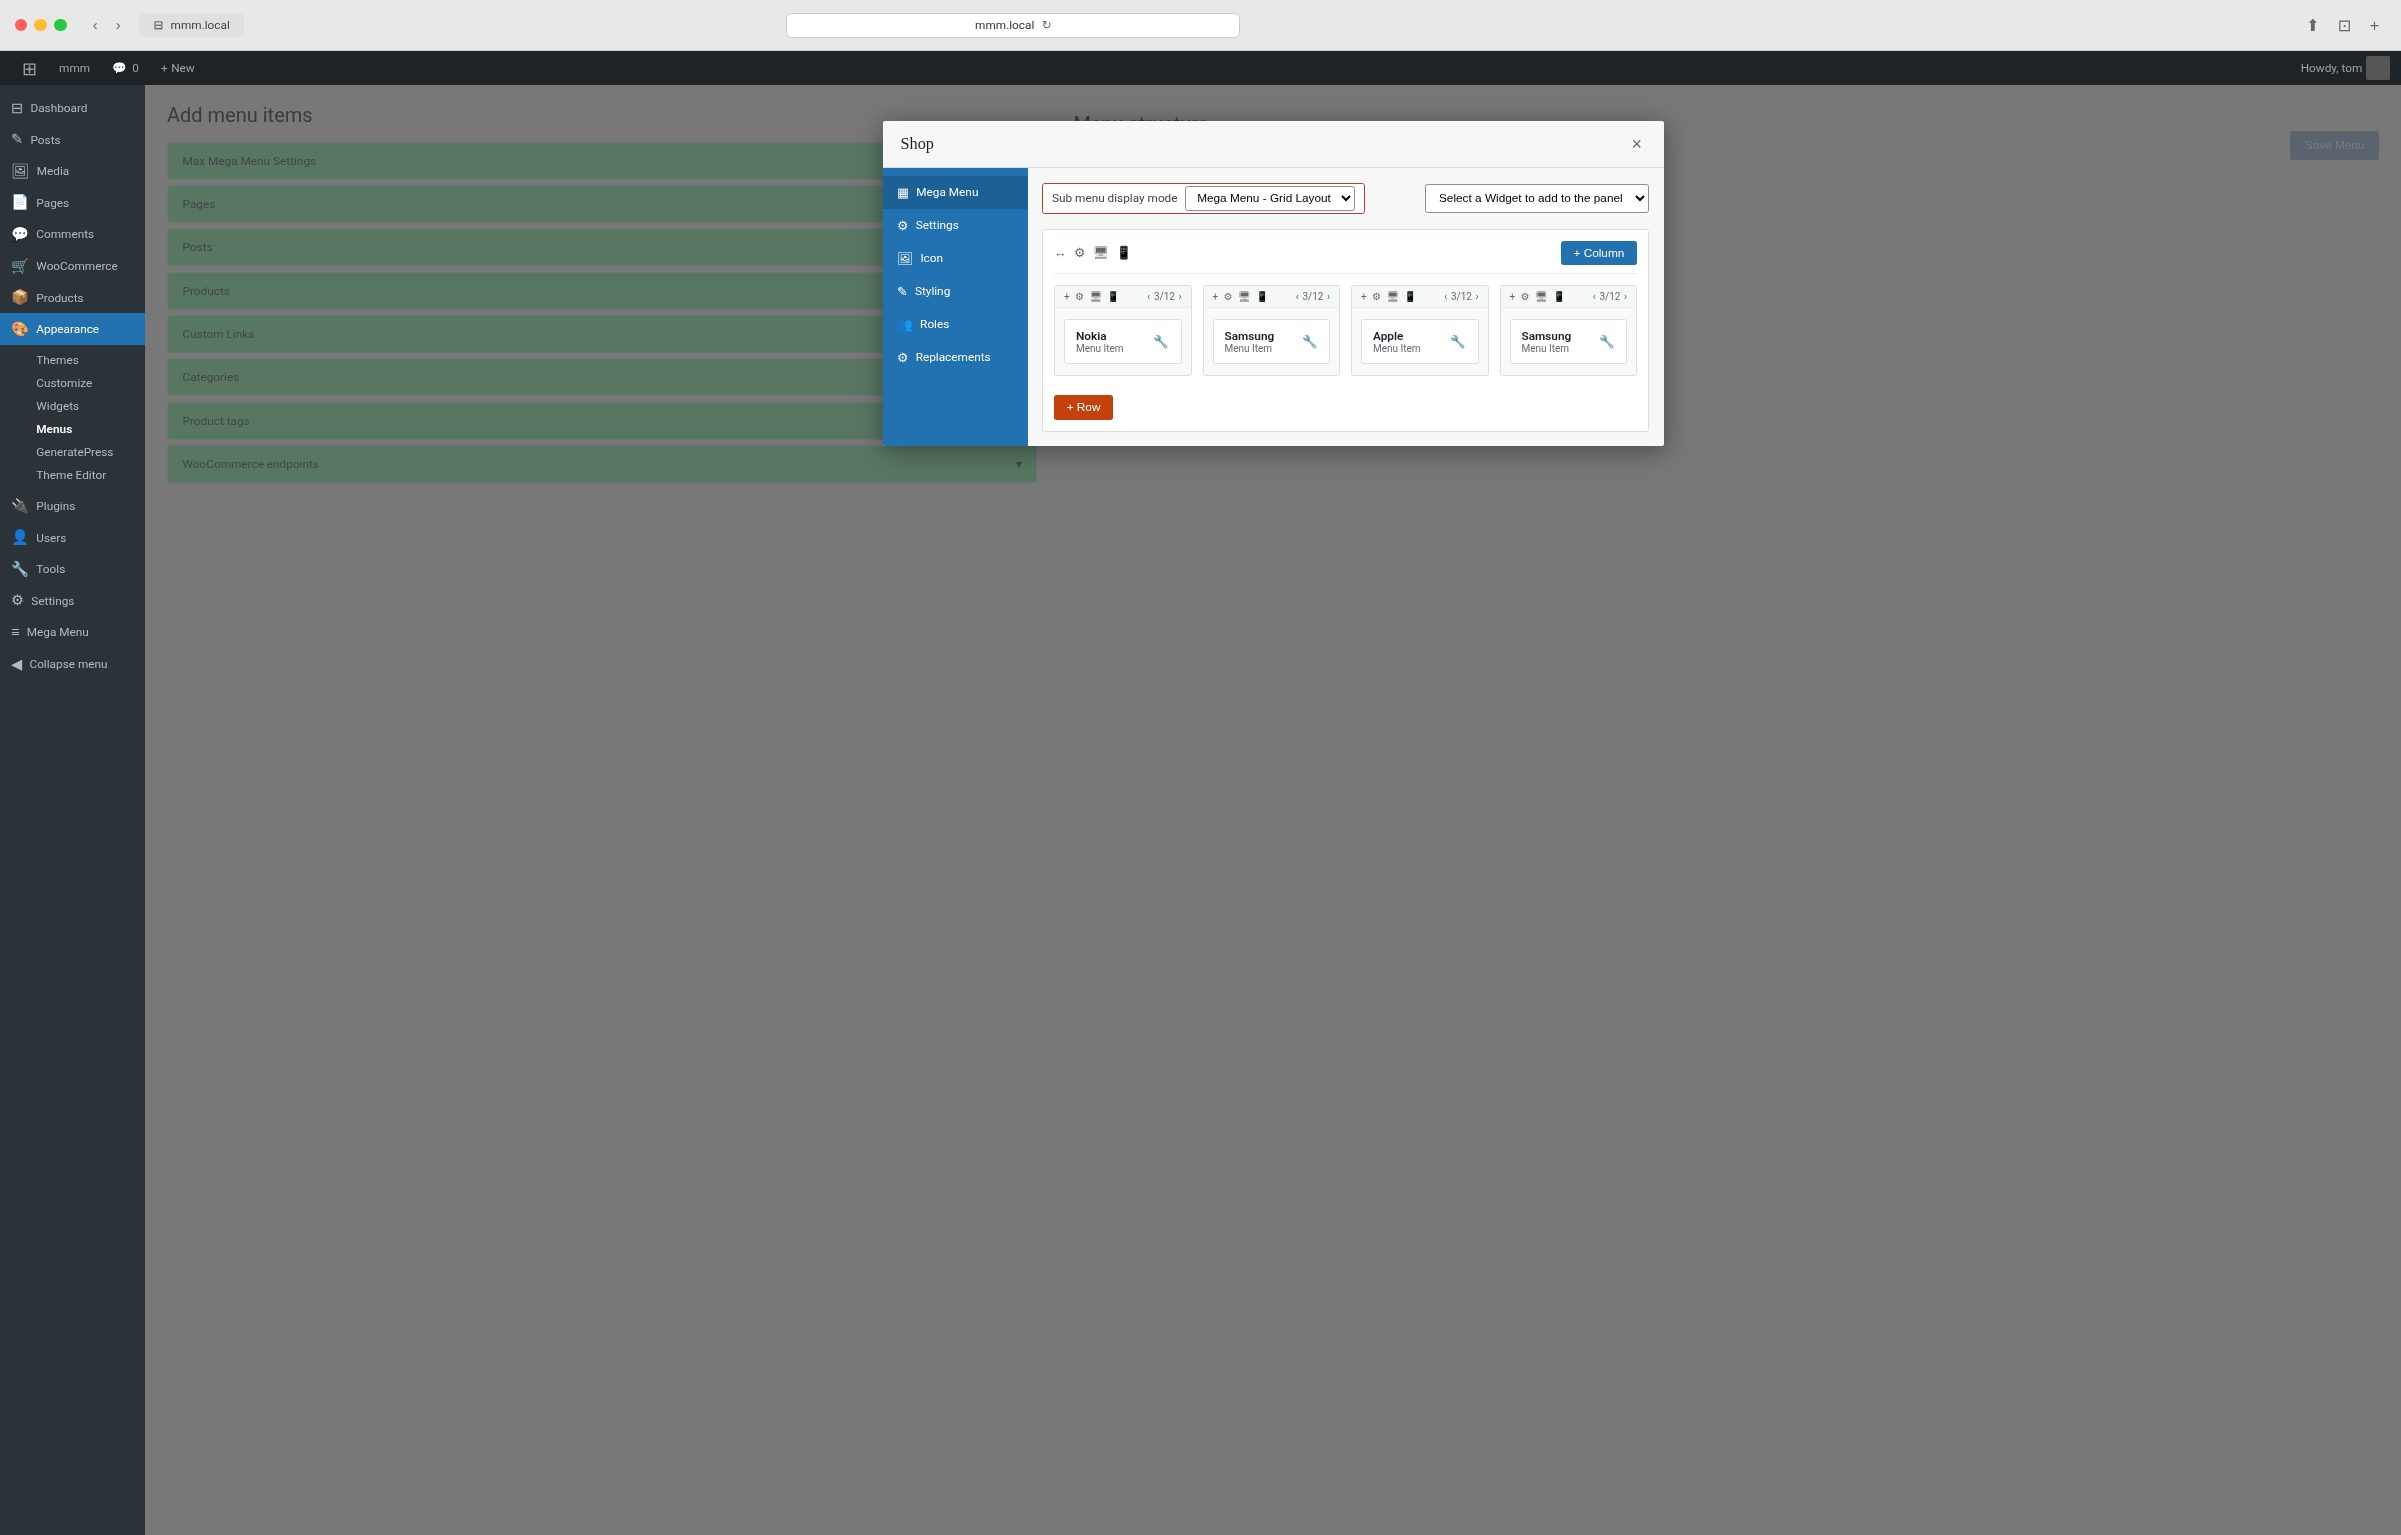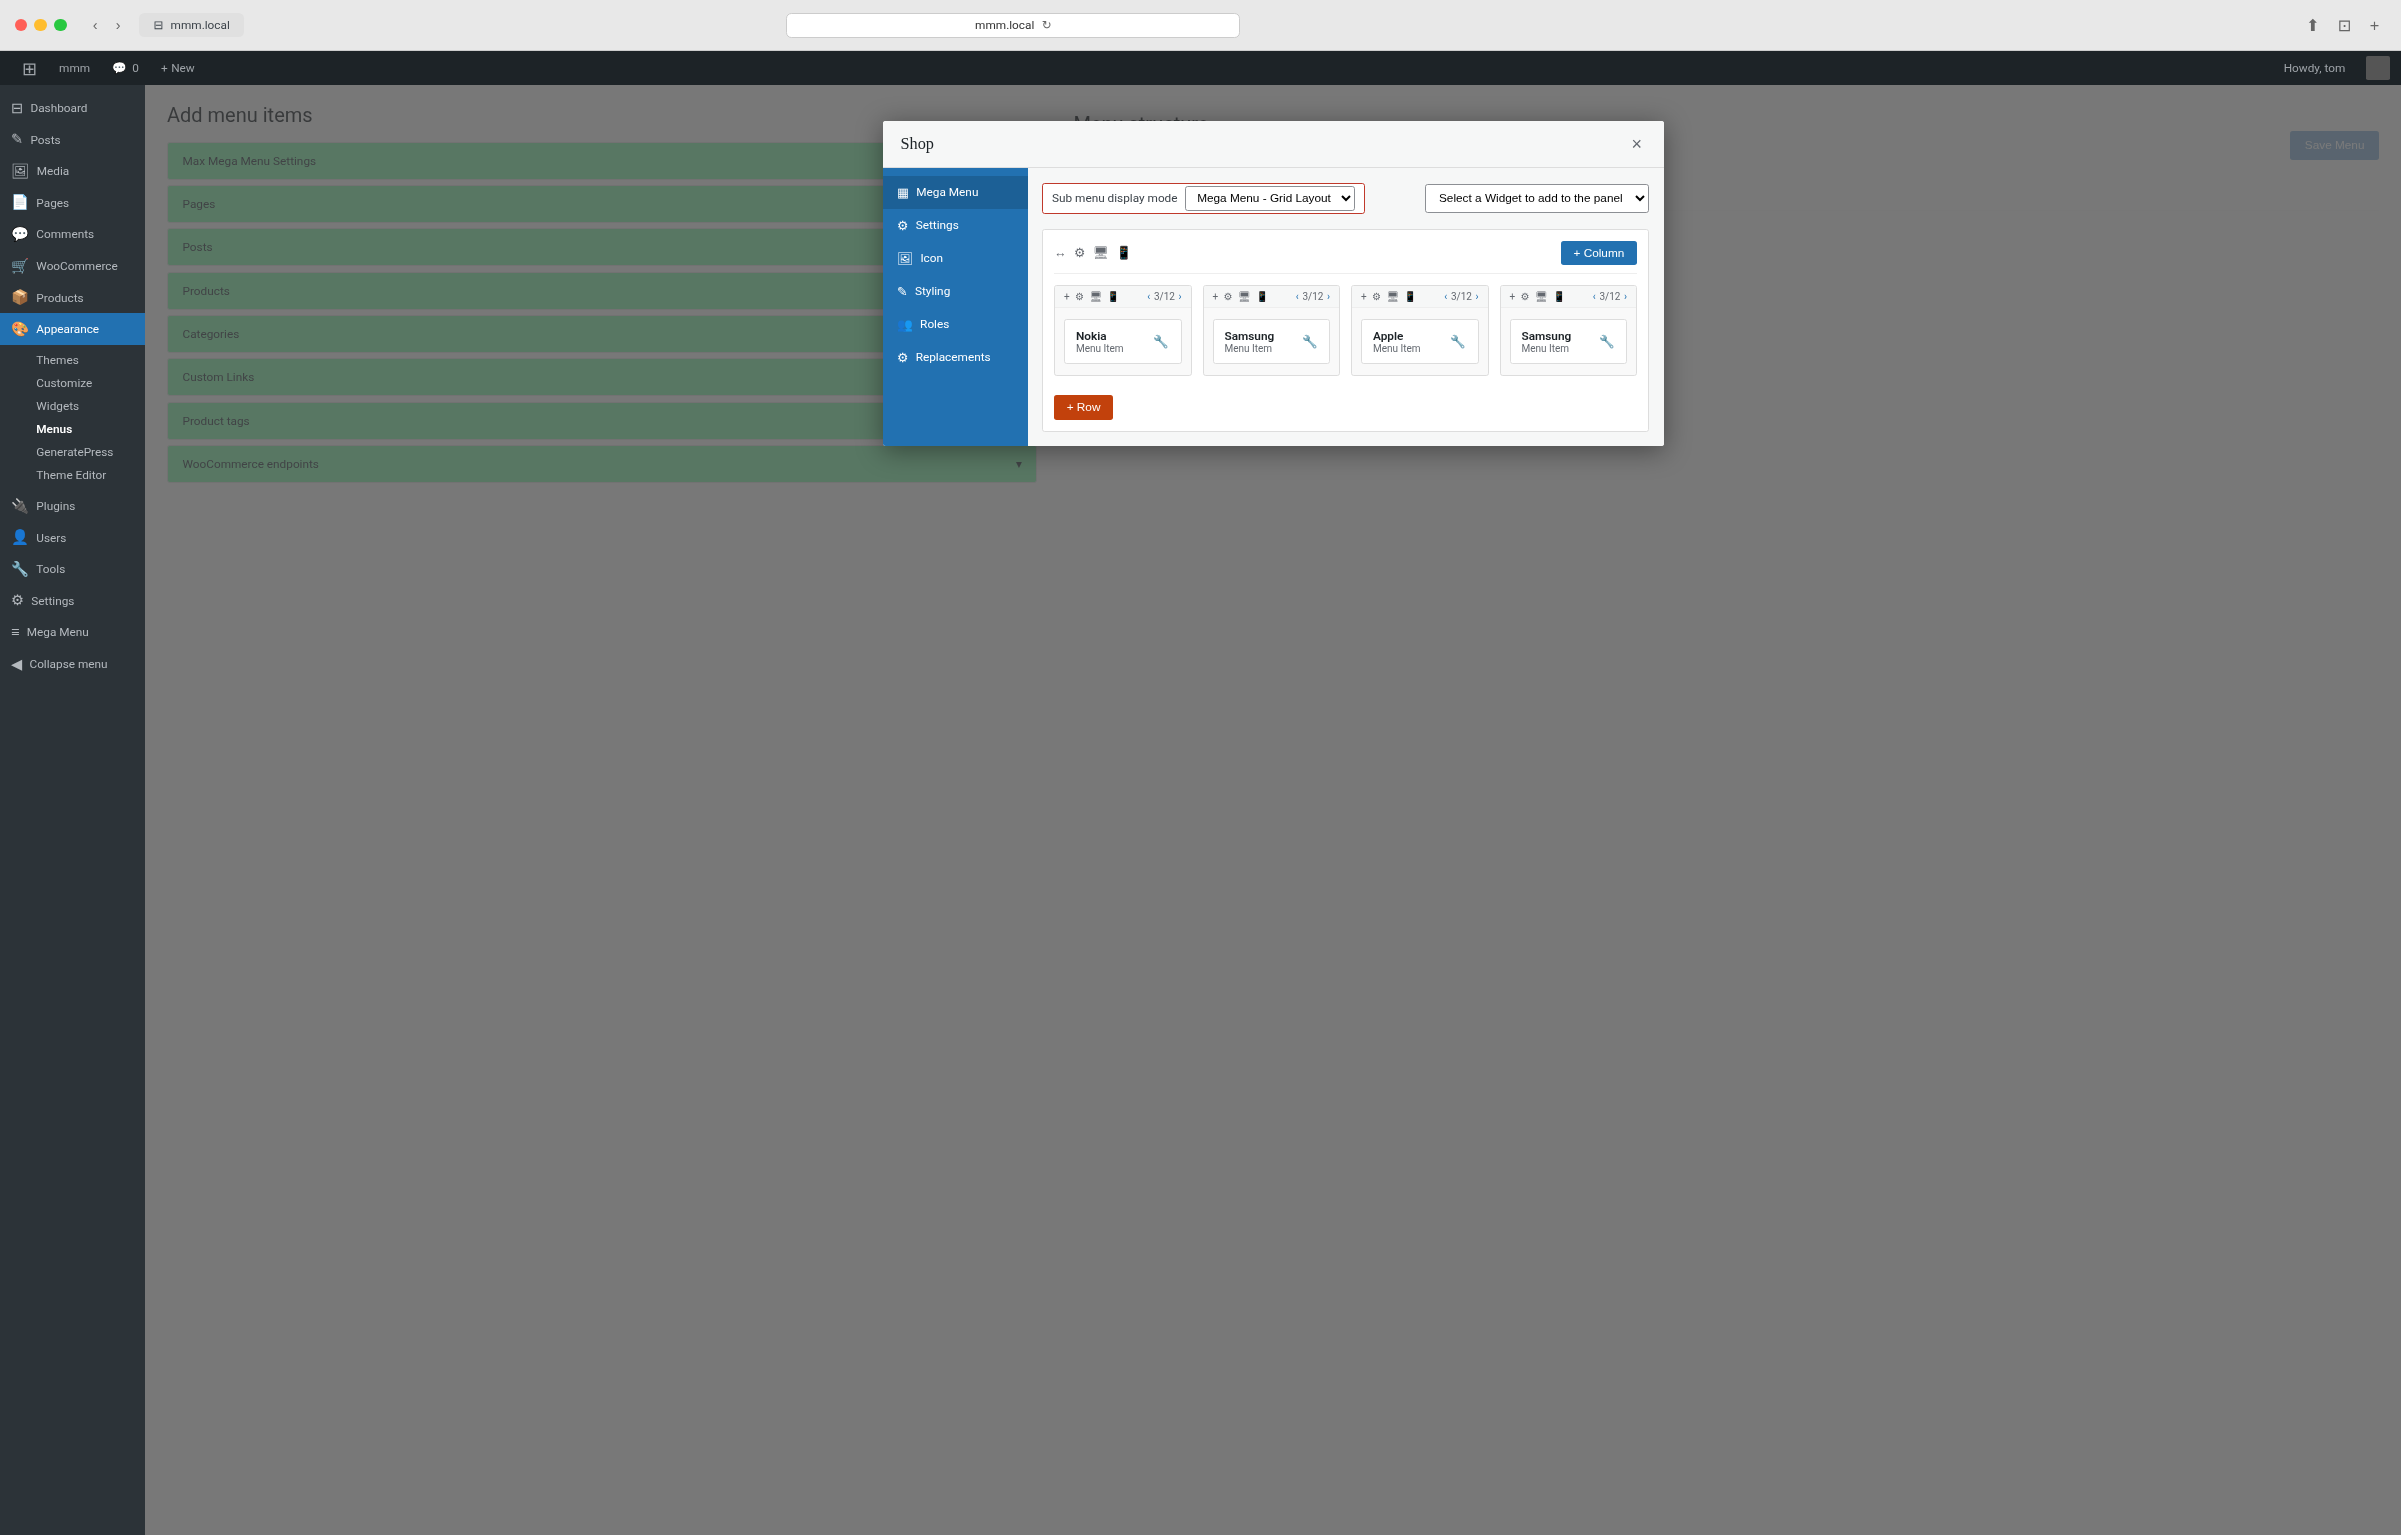--- a/index.html
+++ b/index.html
@@ -50,21 +50,21 @@
       height: 34px;
       display: flex;
       align-items: center;
       padding: 0 11px;
       gap: 0;
       flex-shrink: 0;
     }
     .admin-bar-logo { color: #9ea3a8; font-size: 18px; padding: 0 11px; }
     .admin-bar-item { color: #9ea3a8; font-size: 11.8px; padding: 0 11px; cursor: pointer; display: flex; align-items: center; gap: 5.4px; }
     .admin-bar-new { color: #9ea3a8; display: flex; align-items: center; gap: 3.6px; cursor: pointer; padding: 0 11px; font-size: 11.8px; }
-    .admin-bar-right { margin-left: auto; color: #9ea3a8; font-size: 11.8px; display: flex; align-items: center; gap: 21px; }
+    .admin-bar-right { margin-left: auto; color: #9ea3a8; font-size: 11.8px; display: flex; align-items: center; gap: 4px; }
     .howdy-avatar { width: 23.6px; height: 23.6px; background: #555; border-radius: 1.8px; }
 
     
     .content-wrapper { display: flex; flex: 1; overflow: hidden; }
 
     
     .sidebar {
       width: 145px;
       background: #2c3338;
       flex-shrink: 0;
@@ -406,27 +406,27 @@
               </div>
             </div>
             <div class="accordion-item">
               <div class="accordion-header">
                 <span>Products</span>
                 <span>▾</span>
               </div>
             </div>
             <div class="accordion-item">
               <div class="accordion-header">
+                <span>Custom Links</span>
+                <span>▾</span>
+              </div>
+            </div>
+            <div class="accordion-item">
+              <div class="accordion-header">
                 <span>Categories</span>
-                <span>▾</span>
-              </div>
-            </div>
-            <div class="accordion-item">
-              <div class="accordion-header">
-                <span>Custom Links</span>
                 <span>▾</span>
               </div>
             </div>
             <div class="accordion-item">
               <div class="accordion-header">
                 <span>Product tags</span>
                 <span>▾</span>
               </div>
             </div>
             <div class="accordion-item">

